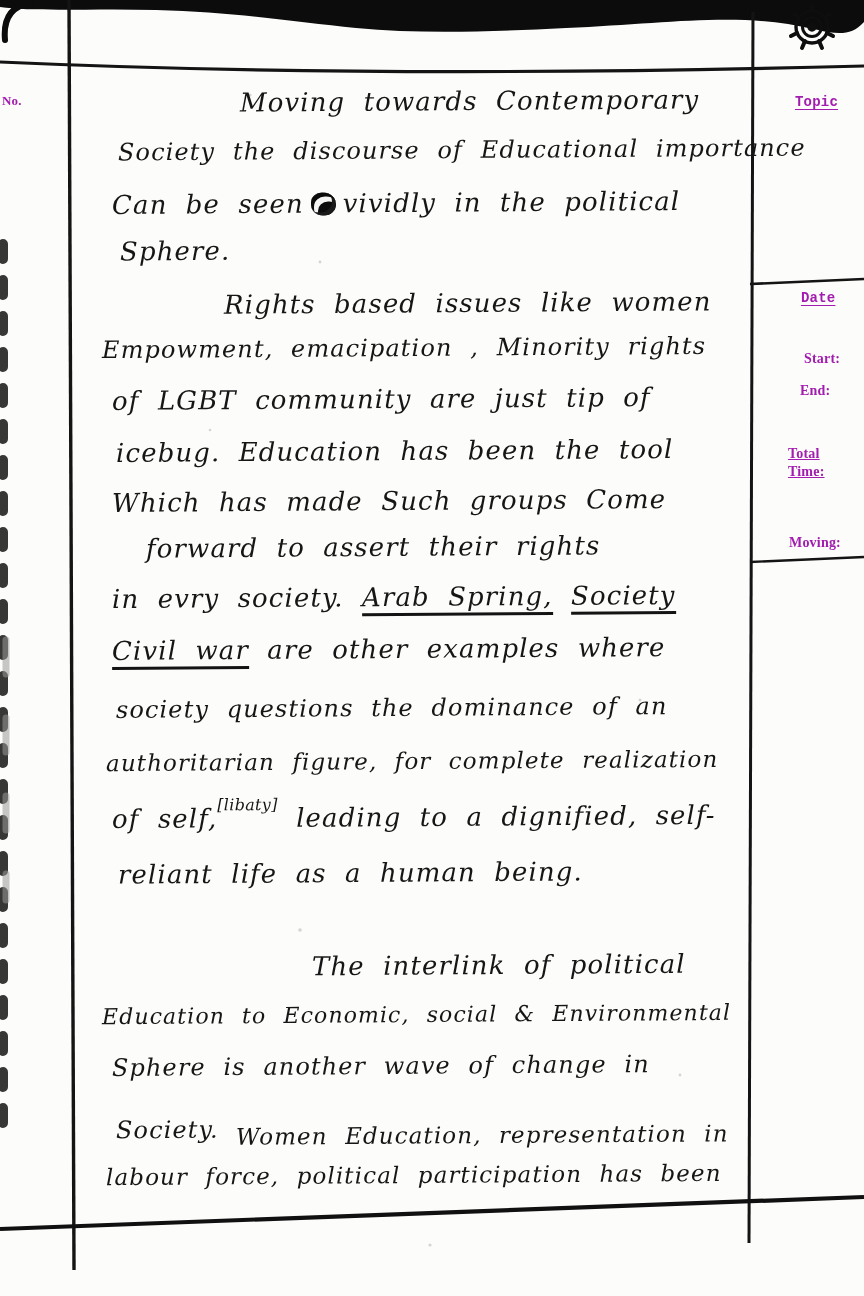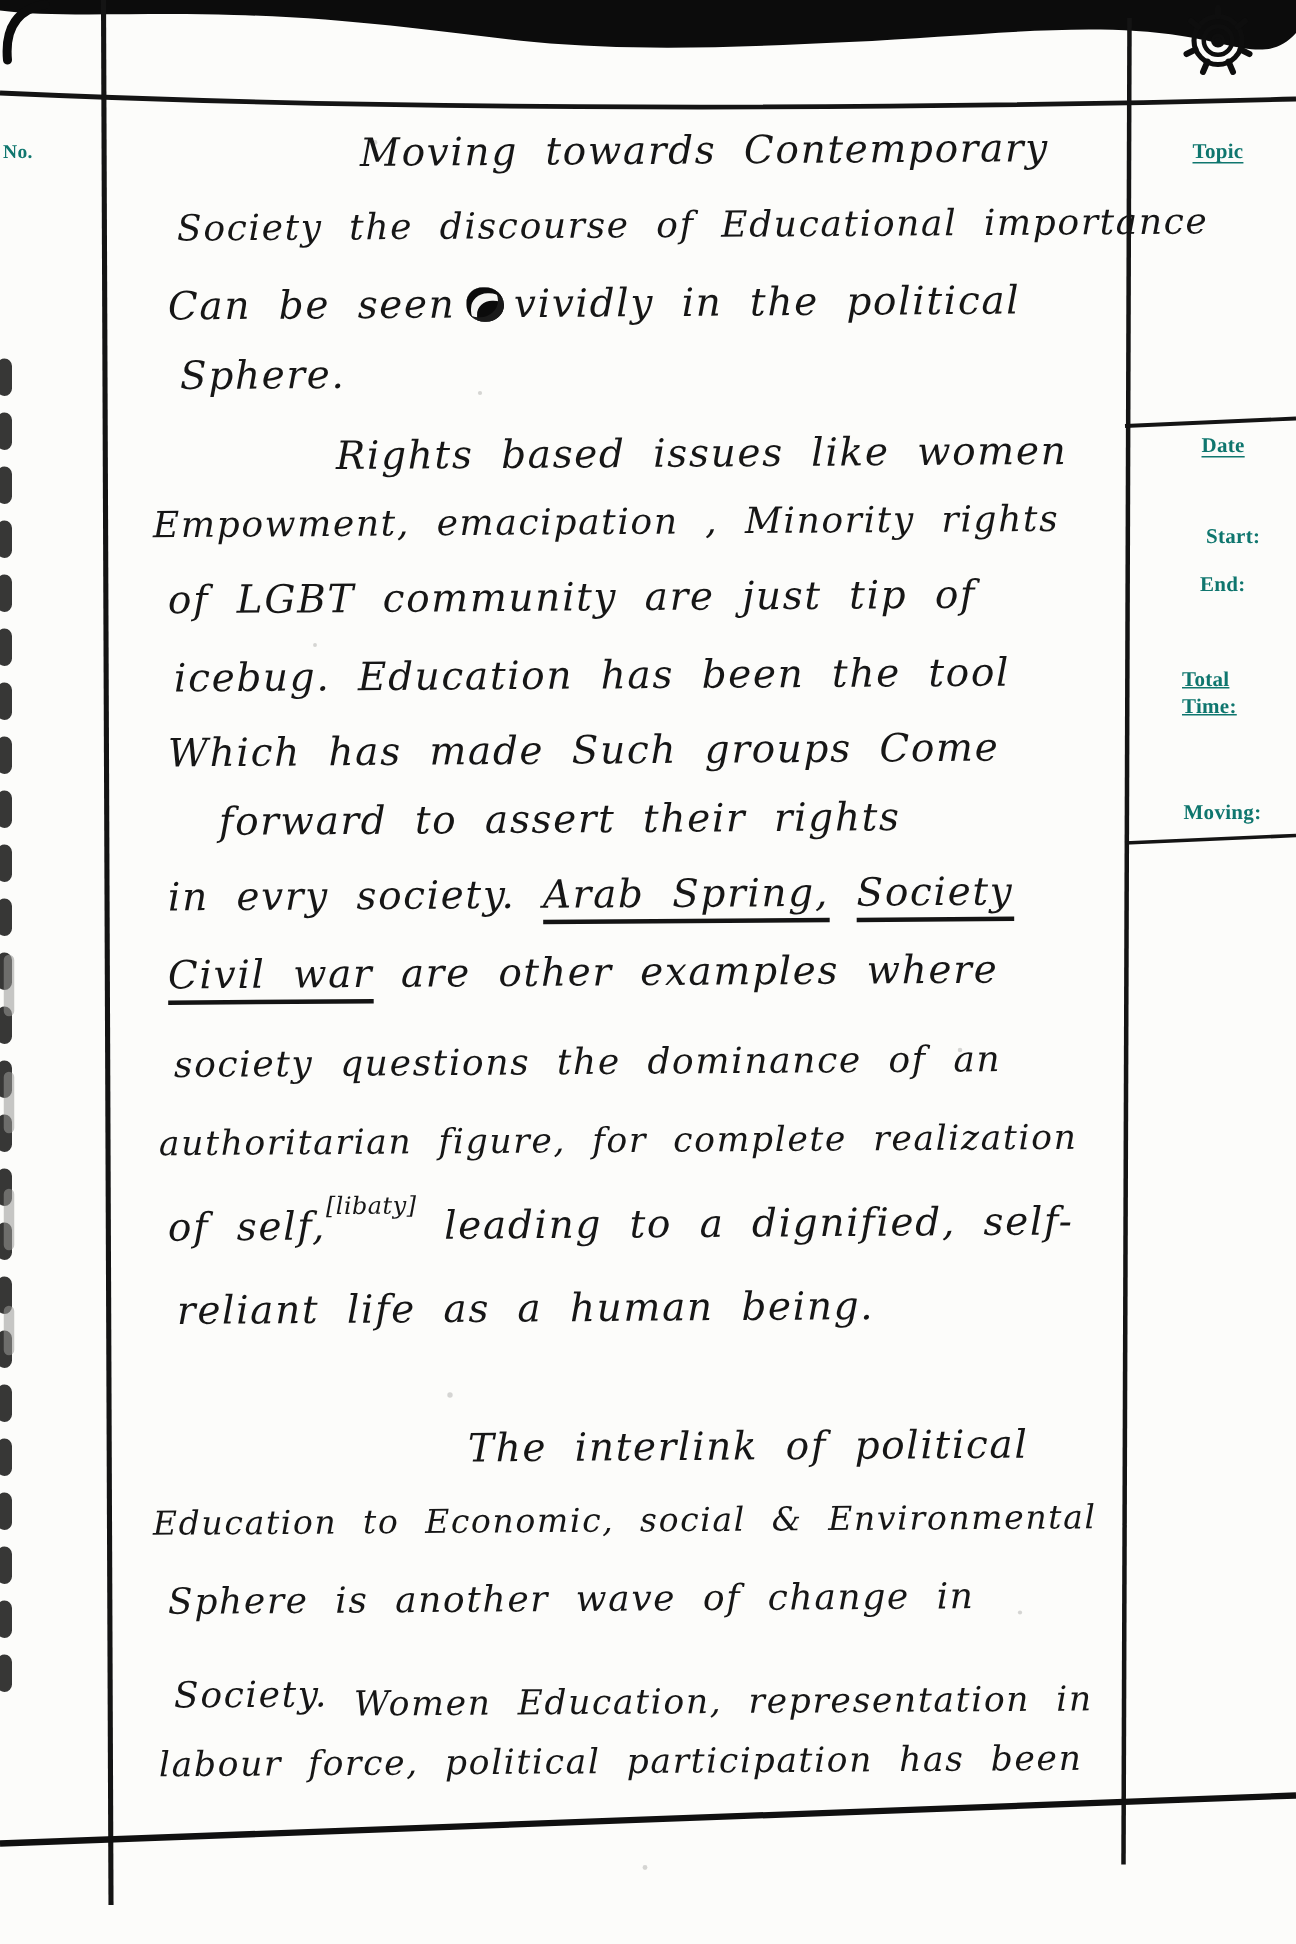--- a/index.html
+++ b/index.html
@@ -7,24 +7,24 @@
     width:864px;height:1296px;position:relative;overflow:hidden;
     background:#fcfcfa;
     font-family:"Liberation Serif", serif;
   }
   
   #rules-svg{position:absolute;left:0;top:0;z-index:1;}
   
   .print-label{
     position:absolute;z-index:3;
     font-family:"Liberation Serif", serif;
-    font-weight:bold;font-size:14px;color:#0f766e;letter-spacing:.2px;
+    font-weight:bold;font-size:14px;color:#a21caf;letter-spacing:.2px;
     white-space:pre-line;
   }
-  .print-label.ul{text-decoration:underline;text-underline-offset:3px;}
+  .print-label.ul{text-decoration:underline;text-underline-offset:3px;font-family:Liberation Mono, monospace;}
   
   #handwriting{position:absolute;left:112px;top:0;width:700px;height:948px;z-index:2;}
   .hw-line{
     position:absolute;white-space:nowrap;
     font-family:"DejaVu Serif", serif;font-style:italic;
     font-size:26px;color:#161616;
     letter-spacing:1.1px;word-spacing:9px;
     transform:rotate(-0.4deg);
   }
   .hw-line .u{border-bottom:3px solid #141414;padding-bottom:1px;}

